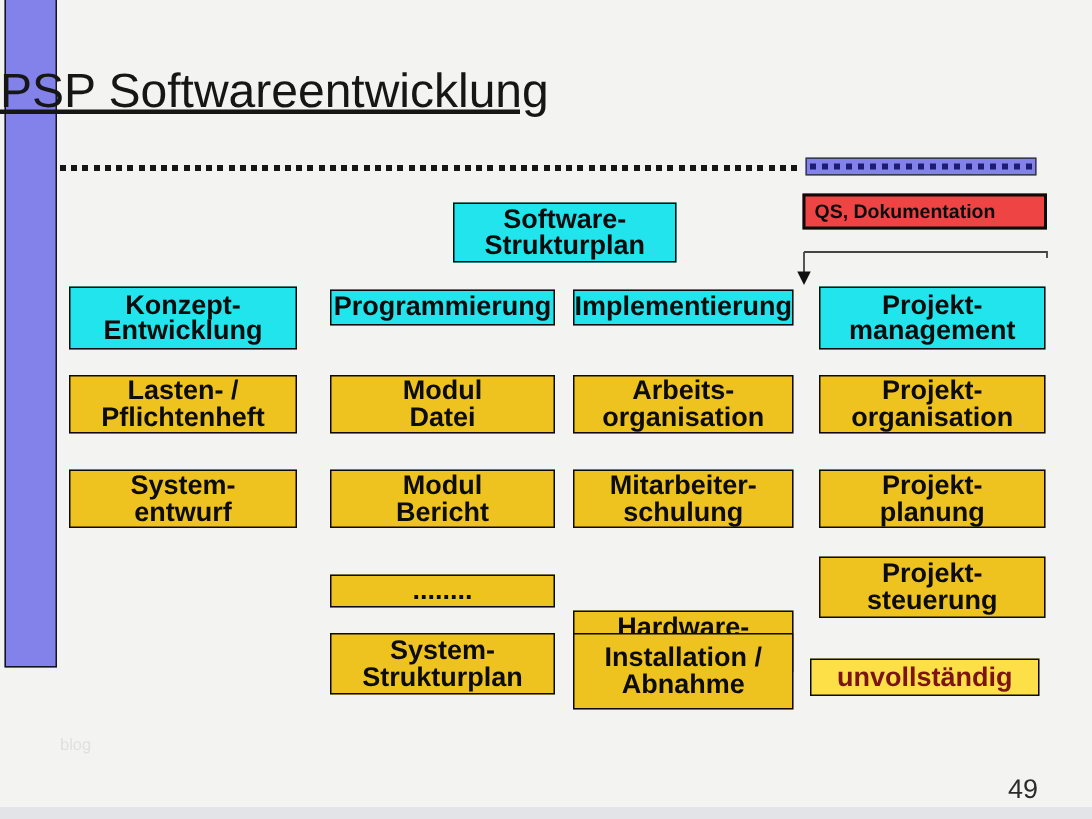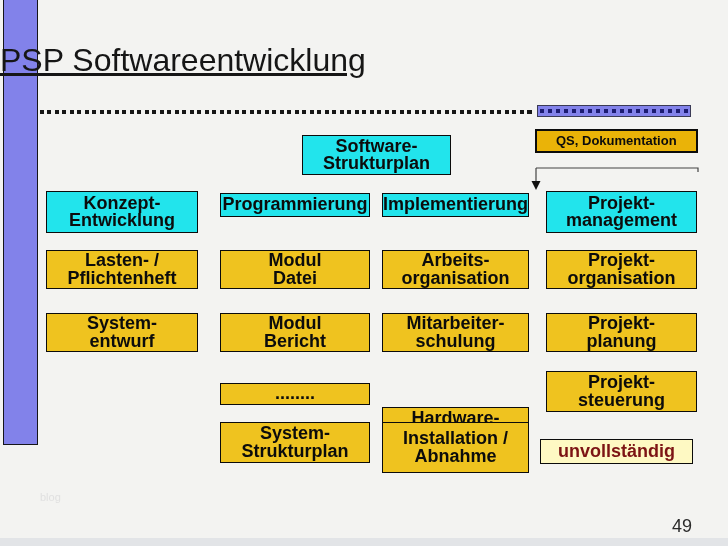--- a/index.html
+++ b/index.html
@@ -35,24 +35,24 @@
     background:repeating-linear-gradient(90deg,#1c1c72 0 4px,transparent 4px 8px);
   }
   
   .box{
     display:flex;flex-direction:column;justify-content:center;align-items:center;
     text-align:center;font-weight:bold;font-size:18px;line-height:17.5px;
     color:#0c0c0c;border:1.5px solid #0b0b0b;
   }
   .cyan{background:#22E4EC;}
   .yellow{background:#EFC31F;}
-  .red{background:#fef9c3;color:#7C1414;}
+  .red{background:#fde047;color:#7C1414;}
   .gray{
-    background:#eab308;border:2px solid #0b0b0b;
-    justify-content:center;align-items:flex-start;padding-left:19px;
+    background:#ef4444;border:2px solid #0b0b0b;
+    justify-content:center;align-items:flex-start;padding-left:6px;
     font-size:13px;
   }
   .box span{display:block;}
   
   .watermark{left:40px;top:491px;font-size:11px;color:#E0E0E0;}
   .pagenum{right:36px;top:516px;font-size:18px;color:#2b2b2b;}
   .bottom-strip{left:0;top:538px;width:728px;height:8px;background:#E2E4E7;}
 </style>
 </head>
 <body>

